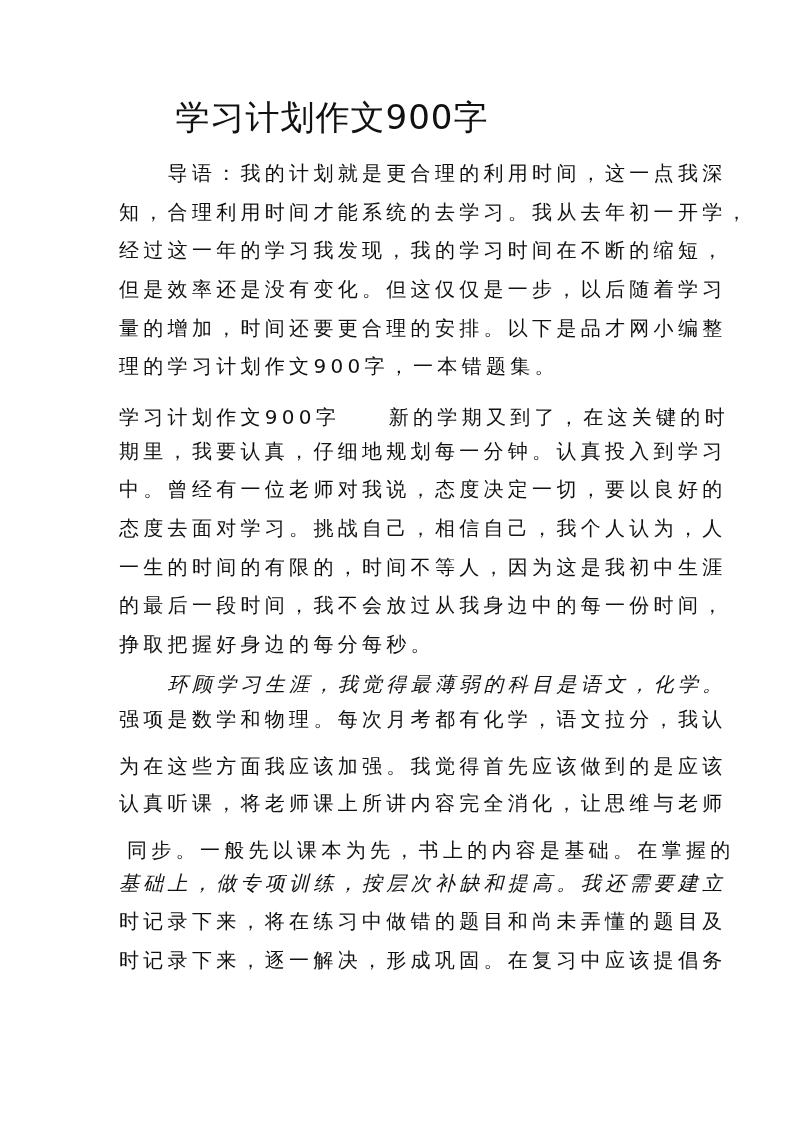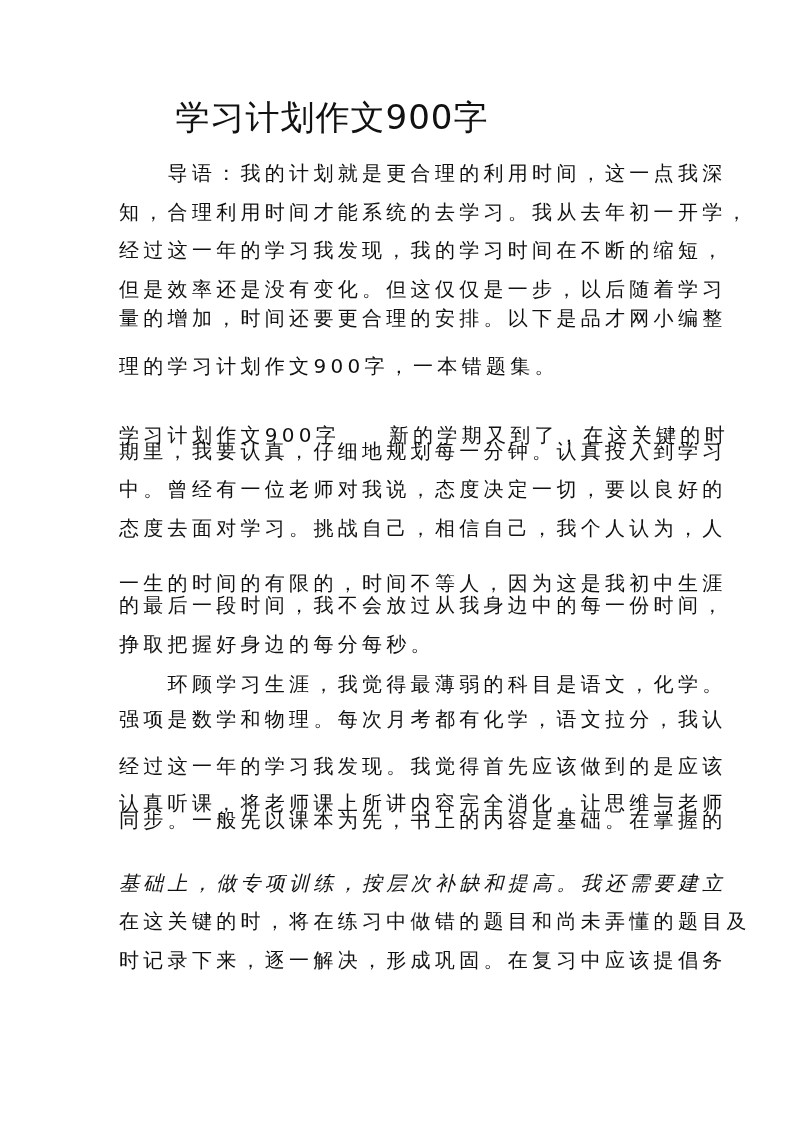--- a/index.html
+++ b/index.html
@@ -15,31 +15,31 @@
 </head>
 <body>
 
 <div>
   <div class="title">学习计划作文900字</div>
   <div id="body-lines">
       <div class="line" style="top: 158px;">　　导语：我的计划就是更合理的利用时间，这一点我深</div>
       <div class="line" style="top: 197px;">知，合理利用时间才能系统的去学习。我从去年初一开学，</div>
       <div class="line" style="top: 235px;">经过这一年的学习我发现，我的学习时间在不断的缩短，</div>
       <div class="line" style="top: 274px;">但是效率还是没有变化。但这仅仅是一步，以后随着学习</div>
-      <div class="line" style="top: 303px;">量的增加，时间还要更合理的安排。以下是品才网小编整</div>
+      <div class="line" style="top: 315px; font-family: Liberation Mono, monospace;">量的增加，时间还要更合理的安排。以下是品才网小编整</div>
       <div class="line" style="top: 351px;">理的学习计划作文900字，一本错题集。</div>
-      <div class="line" style="top: 420px;">学习计划作文900字　　新的学期又到了，在这关键的时</div>
+      <div class="line" style="top: 402px;">学习计划作文900字　　新的学期又到了，在这关键的时</div>
       <div class="line" style="top: 436px;">期里，我要认真，仔细地规划每一分钟。认真投入到学习</div>
       <div class="line" style="top: 474px;">中。曾经有一位老师对我说，态度决定一切，要以良好的</div>
       <div class="line" style="top: 513px; text-align: right;">态度去面对学习。挑战自己，相信自己，我个人认为，人</div>
-      <div class="line" style="top: 568px;">一生的时间的有限的，时间不等人，因为这是我初中生涯</div>
+      <div class="line" style="top: 552px;">一生的时间的有限的，时间不等人，因为这是我初中生涯</div>
       <div class="line" style="top: 590px;">的最后一段时间，我不会放过从我身边中的每一份时间，</div>
       <div class="line" style="top: 629px;">挣取把握好身边的每分每秒。</div>
-      <div class="line" style="top: 669px;">　　环顾学习生涯，我觉得最薄弱的科目是语文，化学。</div>
+      <div class="line" style="top: 669px; font-style: italic;">　　环顾学习生涯，我觉得最薄弱的科目是语文，化学。</div>
       <div class="line" style="top: 704px;">强项是数学和物理。每次月考都有化学，语文拉分，我认</div>
-      <div class="line" style="top: 751px;">经过这一年的学习我发现。我觉得首先应该做到的是应该</div>
+      <div class="line" style="top: 751px;">为在这些方面我应该加强。我觉得首先应该做到的是应该</div>
       <div class="line" style="top: 790px; font-family: Liberation Mono, monospace;">认真听课，将老师课上所讲内容完全消化，让思维与老师</div>
-      <div class="line" style="top: 805px;">同步。一般先以课本为先，书上的内容是基础。在掌握的</div>
+      <div class="line" style="top: 835px; margin-left: 8px;">同步。一般先以课本为先，书上的内容是基础。在掌握的</div>
       <div class="line" style="top: 868px; font-style: italic;">基础上，做专项训练，按层次补缺和提高。我还需要建立</div>
-      <div class="line" style="top: 906px;">在这关键的时，将在练习中做错的题目和尚未弄懂的题目及</div>
+      <div class="line" style="top: 906px;">时记录下来，将在练习中做错的题目和尚未弄懂的题目及</div>
       <div class="line" style="top: 945px;">时记录下来，逐一解决，形成巩固。在复习中应该提倡务</div>
     </div>
 </div>
 
 </body></html>

